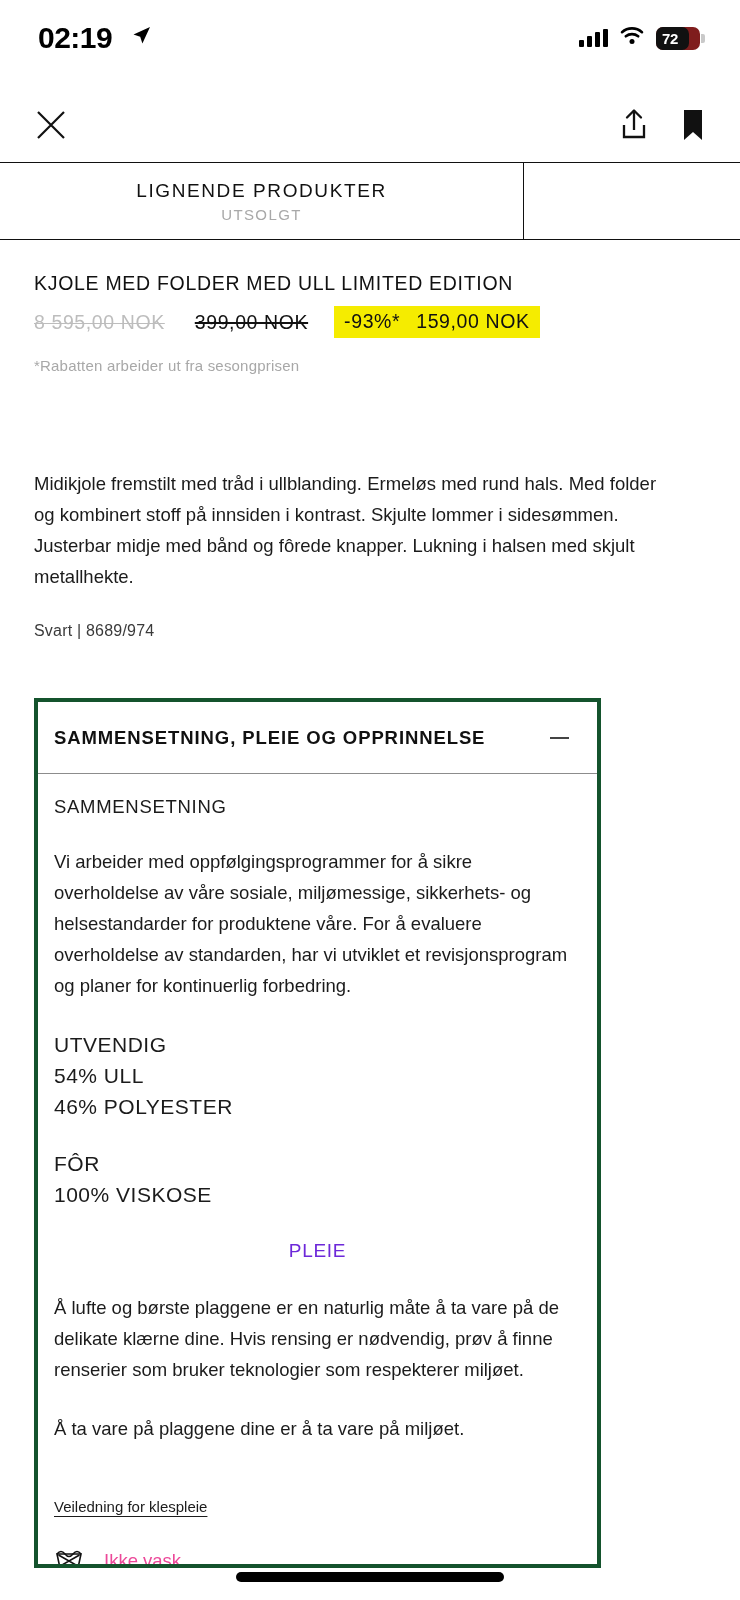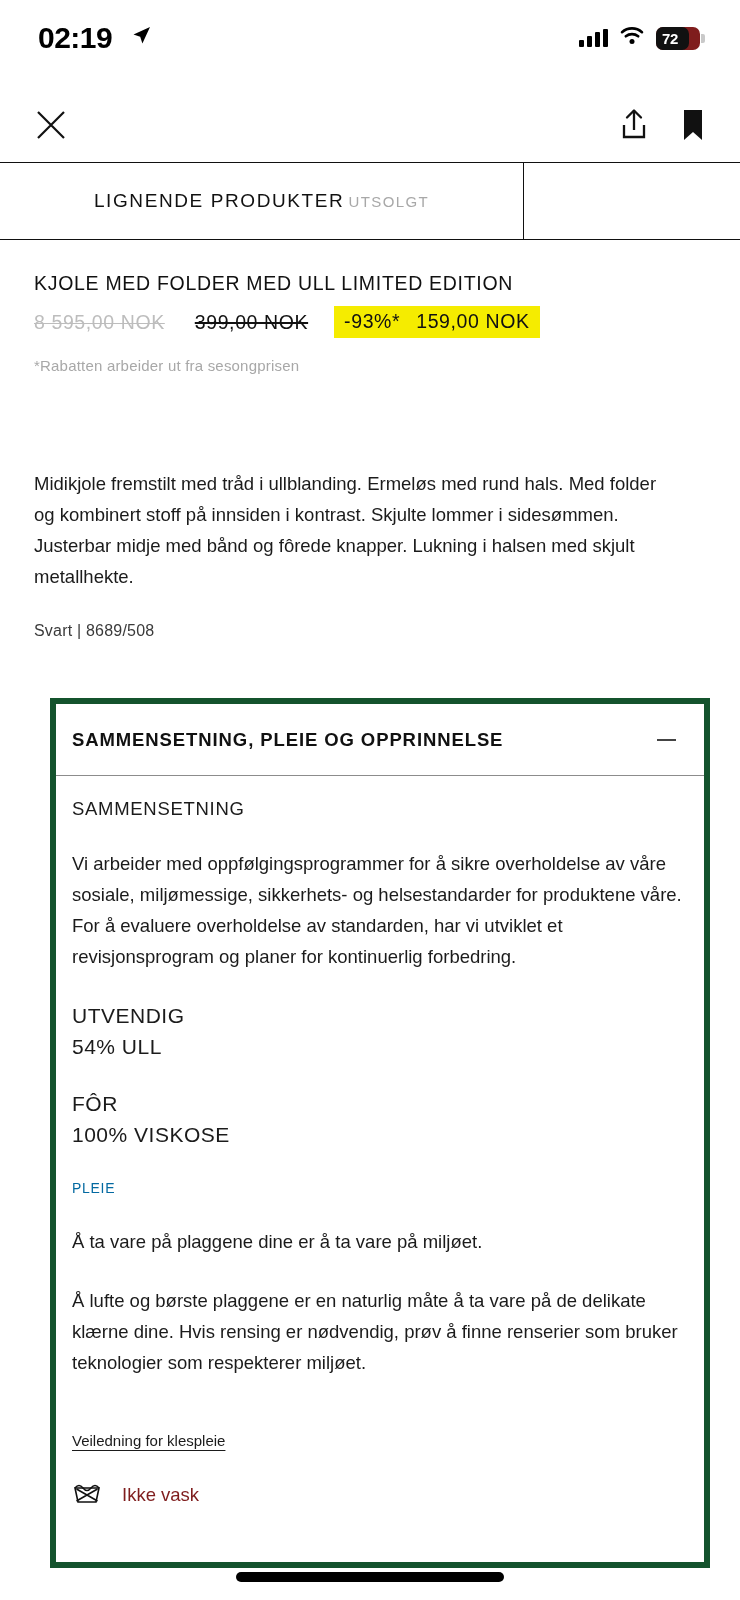--- a/index.html
+++ b/index.html
@@ -116,21 +116,21 @@
     position: absolute;
     top: 162px; left: 0;
     width: 740px;
     height: 78px;
     border-top: 1px solid #111;
     border-bottom: 1px solid #111;
     display: flex;
   }
   .tab {
     display: flex;
-    flex-direction: row;
+    flex-direction: column;
     align-items: center;
     justify-content: center;
     cursor: pointer;
     background: #fff;
     border: none;
     font-family: inherit;
   }
   .tab-similar {
     width: 524px;
     border-right: 1px solid #111;
@@ -217,24 +217,24 @@
     position: absolute;
     top: 622px; left: 34px;
     font-size: 16px;
     color: #3a3a3a;
     letter-spacing: 0.2px;
   }
 
   
   .accordion {
     position: absolute;
-    top: 698px; left: 50px;
-    width: 660px;
+    top: 698px; left: 34px;
+    width: 567px;
     height: 870px;
-    border: 6px solid #14532d;
+    border: 4px solid #14532d;
     background: #fff;
     overflow: hidden;
   }
   .accordion-header {
     height: 72px;
     border-bottom: 1px solid #8c8c8c;
     display: flex;
     align-items: center;
     justify-content: space-between;
     padding: 0 28px 0 16px;
@@ -273,43 +273,44 @@
   .mat-line {
     font-size: 21px;
     line-height: 31px;
     letter-spacing: 0.5px;
     color: #1b1b1b;
     text-transform: uppercase;
   }
   .care-heading {
     margin-top: 30px;
     margin-bottom: 30px;
-    font-size: 14px;
+    font-size: 19px;
     letter-spacing: 0.7px;
-    color: #0369a1;
-    text-transform: uppercase;
+    color: #6d28d9;
+    text-transform: uppercase;
+    text-align: center;
   }
   .care-link {
     display: inline-block;
     margin-top: 26px;
     font-size: 15px;
     color: #1b1b1b;
     text-decoration: underline;
     text-underline-offset: 4px;
     cursor: pointer;
   }
   .care-symbol-row {
     display: flex;
     align-items: center;
     gap: 20px;
     margin-top: 30px;
   }
   .care-symbol-label {
     font-size: 18.5px;
-    color: #7f1d1d;
+    color: #ec4899;
   }
 
   
   .home-indicator {
     position: absolute;
     left: 50%;
     transform: translateX(-50%);
     bottom: 18px;
     width: 268px;
     height: 10px;
@@ -388,44 +389,45 @@
       <span class="price-previous">399,00 NOK</span>
       <span class="price-current-wrap">
         <span class="price-discount">-93%*</span>
         <span class="price-final">159,00 NOK</span>
       </span>
     </div>
     <div class="price-note">*Rabatten arbeider ut fra sesongprisen</div>
   </div>
 
   <div class="description">Midikjole fremstilt med tråd i ullblanding. Ermeløs med rund hals. Med folder og kombinert stoff på innsiden i kontrast. Skjulte lommer i sidesømmen. Justerbar midje med bånd og fôrede knapper. Lukning i halsen med skjult metallhekte.</div>
-  <div class="color-code">Svart | 8689/508</div>
+  <div class="color-code">Svart | 8689/974</div>
 
   <div class="accordion">
     <div class="accordion-header">
       <span class="accordion-title">SAMMENSETNING, PLEIE OG OPPRINNELSE</span>
       <span class="minus-icon"></span>
     </div>
     <div class="accordion-body">
       <div class="sec-heading">SAMMENSETNING</div>
       <div class="body-para">Vi arbeider med oppfølgingsprogrammer for å sikre overholdelse av våre sosiale, miljømessige, sikkerhets- og helsestandarder for produktene våre. For å evaluere overholdelse av standarden, har vi utviklet et revisjonsprogram og planer for kontinuerlig forbedring.</div>
 
       <div class="mat-group">
         <div class="mat-line">UTVENDIG</div>
         <div class="mat-line">54% ULL</div>
+        <div class="mat-line">46% POLYESTER</div>
       </div>
 
       <div class="mat-group">
         <div class="mat-line">FÔR</div>
         <div class="mat-line">100% VISKOSE</div>
       </div>
 
       <div class="care-heading">PLEIE</div>
+      <div class="body-para">Å lufte og børste plaggene er en naturlig måte å ta vare på de delikate klærne dine. Hvis rensing er nødvendig, prøv å finne renserier som bruker teknologier som respekterer miljøet.</div>
       <div class="body-para">Å ta vare på plaggene dine er å ta vare på miljøet.</div>
-      <div class="body-para">Å lufte og børste plaggene er en naturlig måte å ta vare på de delikate klærne dine. Hvis rensing er nødvendig, prøv å finne renserier som bruker teknologier som respekterer miljøet.</div>
 
       <a class="care-link">Veiledning for klespleie</a>
 
       <div class="care-symbol-row">
         <span>
           <svg width="30" height="26" viewBox="0 0 30 26">
             <path d="M3 8 L27 8 L24 22 L6 22 Z" stroke="#111" stroke-width="1.6" fill="none"></path>
             <path d="M3 8 Q7 3 11 8 Q15 13 19 8 Q23 3 27 8" stroke="#111" stroke-width="1.6" fill="none"></path>
             <path d="M4.5 9 L25.5 21 M25.5 9 L4.5 21" stroke="#111" stroke-width="1.6" fill="none"></path>
           </svg>

